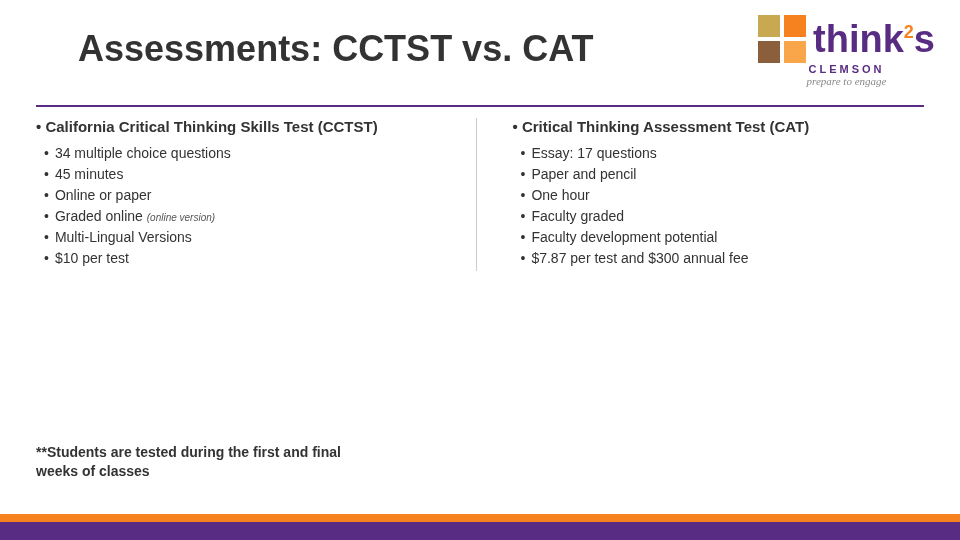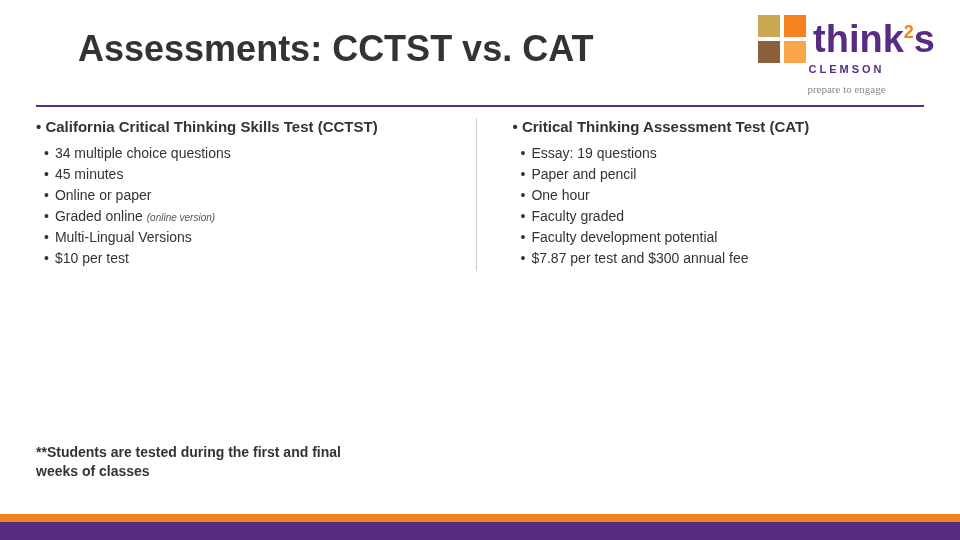--- a/index.html
+++ b/index.html
@@ -185,24 +185,24 @@
     .logo-brand {
       font-size: 11px;
       font-weight: bold;
       color: #582C83;
       letter-spacing: 3px;
       text-align: center;
     }
 
     .logo-slogan {
       font-size: 11px;
+      font-style: italic;
       color: #888;
       font-family: Georgia, serif;
       text-align: center;
-      margin-top: 8px;
     }
   </style>
 </head>
 <body>
 
 <div class="slide">
 
   <div class="logo-container">
     <div class="logo-top-row">
       <div class="logo-squares-block">
@@ -252,21 +252,21 @@
           </li>
       </ul>
     </div>
 
     <div class="col-right">
       <div class="col-header">
         <span>• </span><span>Critical Thinking Assessment Test (CAT)</span>
       </div>
       <ul class="sub-list">
         <li>
-            <span>Essay: 19 questions</span>
+            <span>Essay: 17 questions</span>
           </li>
         <li>
             <span>Paper and pencil</span>
           </li>
         <li>
             <span>One hour</span>
           </li>
         <li>
             <span>Faculty graded</span>
           </li>

